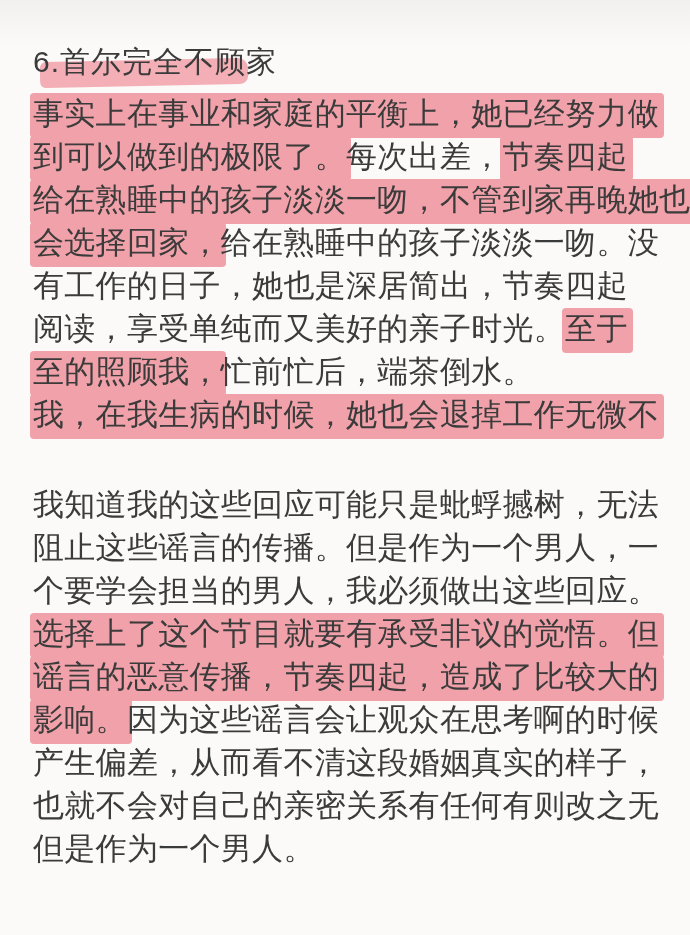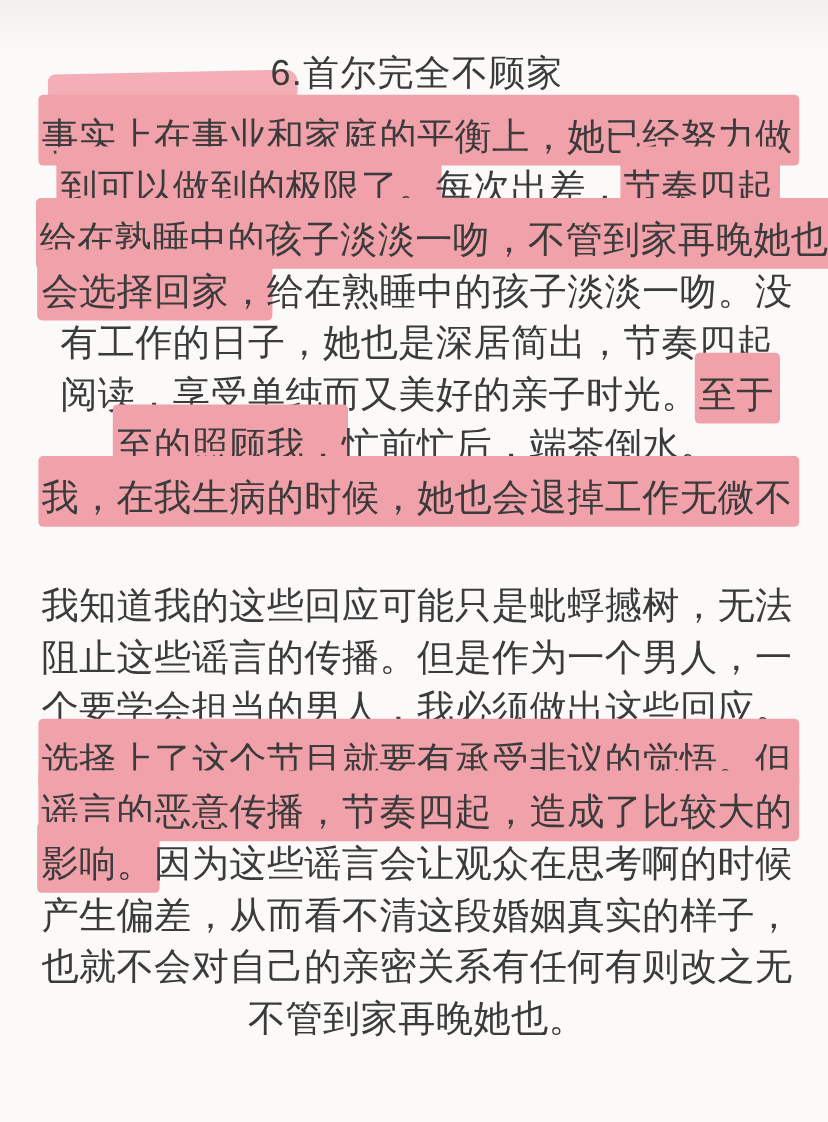--- a/index.html
+++ b/index.html
@@ -10,21 +10,20 @@
   .page {
     position: relative;
     width: 690px;
     height: 935px;
     box-sizing: border-box;
     background: var(--bg, #fbfaf8);
     color: var(--fg, #3b3b3b);
     font-family: "Liberation Sans", "DejaVu Sans", sans-serif;
     padding: 40px 28px 0 33px;
     overflow: hidden;
-    text-align: center;
   }
   
   .page::after {
     content: "";
     position: absolute;
     inset: 0;
     pointer-events: none;
     background:
       linear-gradient(to bottom, rgba(110,110,110,0.07), rgba(255,255,255,0) 5%),
       radial-gradient(125% 100% at 50% 45%, rgba(0,0,0,0) 68%, rgba(70,70,70,0.08) 100%);
@@ -68,21 +67,21 @@
     font-size: 31px;
     letter-spacing: 0.3px;
     white-space: nowrap;
   }
   .seg {
     position: relative;
   }
   .seg.hl {
     background: var(--hl, #f1a1a9);
     border-radius: 4px;
-    padding: 17px 5px 7px 3px;
+    padding: 3px 5px 7px 3px;
     margin: 12px -5px 0 -3px;
     box-decoration-break: clone;
     -webkit-box-decoration-break: clone;
   }
 </style>
 </head>
 <body>
 
 <div class="page" style="--bg: #fbfaf8; --fg: #3b3b3b; --hl: #f1a1a9;">
   <div class="title-wrap">
@@ -102,16 +101,16 @@
       </div>
       <div class="paragraph">
         <div class="line"><span class="seg">我知道我的这些回应可能只是蚍蜉撼树，无法</span></div>
         <div class="line"><span class="seg">阻止这些谣言的传播。但是作为一个男人，一</span></div>
         <div class="line"><span class="seg">个要学会担当的男人，我必须做出这些回应。</span></div>
         <div class="line"><span class="seg hl">选择上了这个节目就要有承受非议的觉悟。但</span></div>
         <div class="line"><span class="seg hl">谣言的恶意传播，节奏四起，造成了比较大的</span></div>
         <div class="line"><span class="seg hl">影响。</span><span class="seg">因为这些谣言会让观众在思考啊的时候</span></div>
         <div class="line"><span class="seg">产生偏差，从而看不清这段婚姻真实的样子，</span></div>
         <div class="line"><span class="seg">也就不会对自己的亲密关系有任何有则改之无</span></div>
-        <div class="line"><span class="seg">不管到家再晚她也。</span></div>
+        <div class="line"><span class="seg">但是作为一个男人。</span></div>
       </div>
     </div>
 </div>
 
 </body></html>

